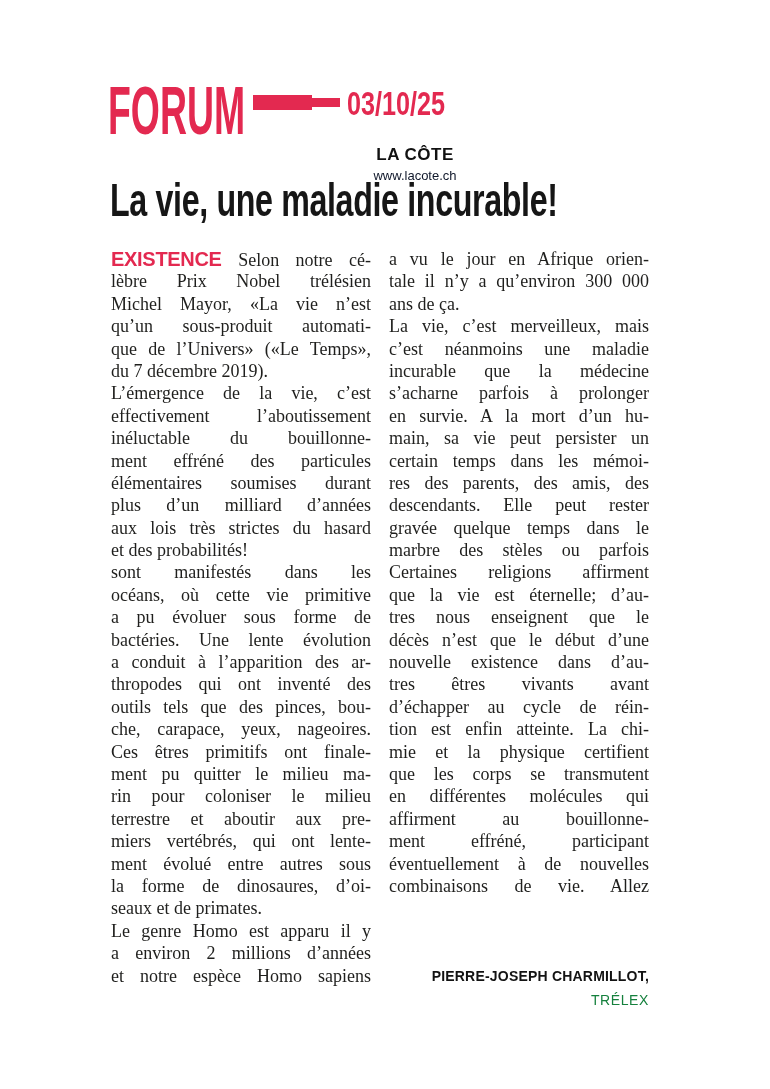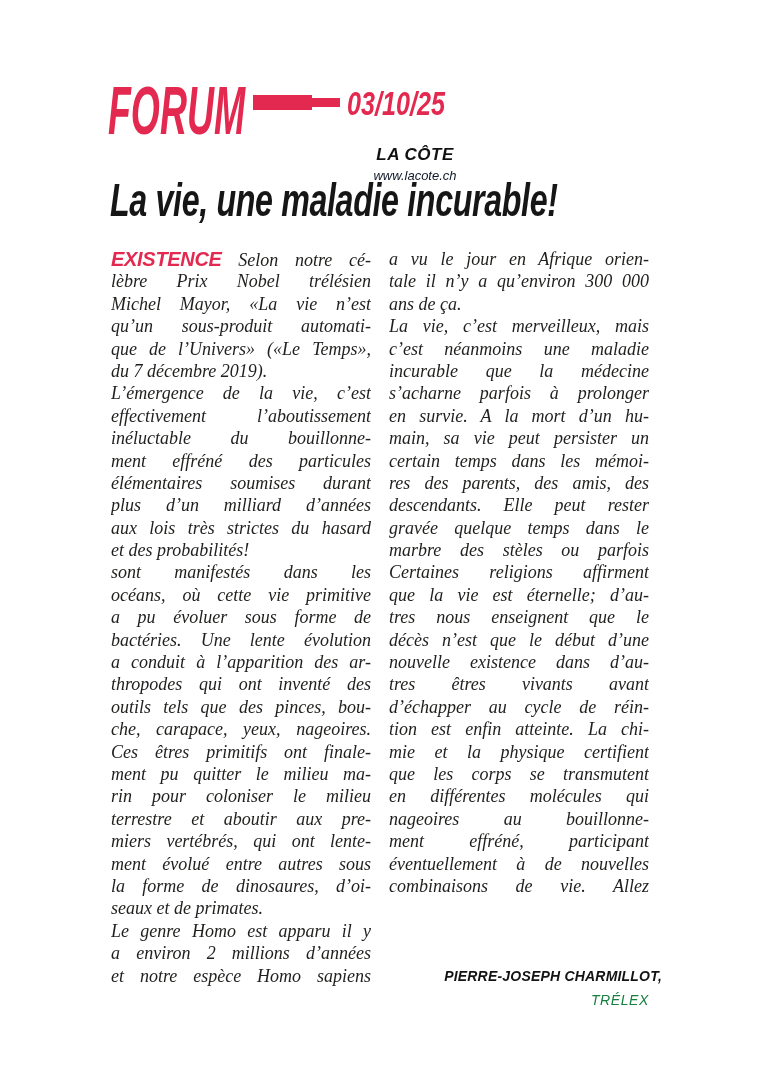--- a/index.html
+++ b/index.html
@@ -1,20 +1,19 @@
 <!DOCTYPE html>
 <html lang="fr"><head>
 <meta charset="utf-8">
 <style>
   html,body { margin:0; padding:0; background:#f2f2f2; }
   .page {
     position:relative; width:770px; height:1089px; margin:0 auto;
     background:#ffffff; overflow:hidden;
     font-family:"Liberation Sans", sans-serif;
-    font-style:italic;
   }
 
   
   .forum-title {
     position:absolute; left:108px; top:76px;
     font-size:68px; font-weight:bold; line-height:1;
     color:#e32950; letter-spacing:0px;
     transform:scaleX(0.55); transform-origin:left top;
     white-space:nowrap;
   }
@@ -63,21 +62,21 @@
   }
   .line.end { text-align:left; text-align-last:left; }
   .kicker {
     font-family:"Liberation Sans", sans-serif;
     font-weight:bold; font-size:20px; letter-spacing:-0.3px;
     color:#e32950;
   }
 
   
   .sig-author {
-    position:absolute; left:402px; top:968px; width:260px;
+    position:absolute; left:389px; top:968px; width:260px;
     text-align:right; font-size:14px; font-weight:bold;
     color:#131313; letter-spacing:0.2px; line-height:1.2;
   }
   .sig-location {
     position:absolute; left:389px; top:992px; width:260px;
     text-align:right; font-size:14px; color:#15803d;
     letter-spacing:0.6px; line-height:1.2;
   }
 </style>
 </head>
@@ -149,21 +148,21 @@
       <div class="line">que la vie est éternelle; d’au-</div>
       <div class="line">tres nous enseignent que le</div>
       <div class="line">décès n’est que le début d’une</div>
       <div class="line">nouvelle existence dans d’au-</div>
       <div class="line">tres êtres vivants avant</div>
       <div class="line">d’échapper au cycle de réin-</div>
       <div class="line">tion est enfin atteinte. La chi-</div>
       <div class="line">mie et la physique certifient</div>
       <div class="line">que les corps se transmutent</div>
       <div class="line">en différentes molécules qui</div>
-      <div class="line">nageoires au bouillonne-</div>
+      <div class="line">affirment au bouillonne-</div>
       <div class="line">ment effréné, participant</div>
       <div class="line">éventuellement à de nouvelles</div>
       <div class="line">combinaisons de vie. Allez</div>
     </div>
 
   <div class="sig-author">PIERRE-JOSEPH CHARMILLOT,</div>
   <div class="sig-location">TRÉLEX</div>
 
 </div>
 

